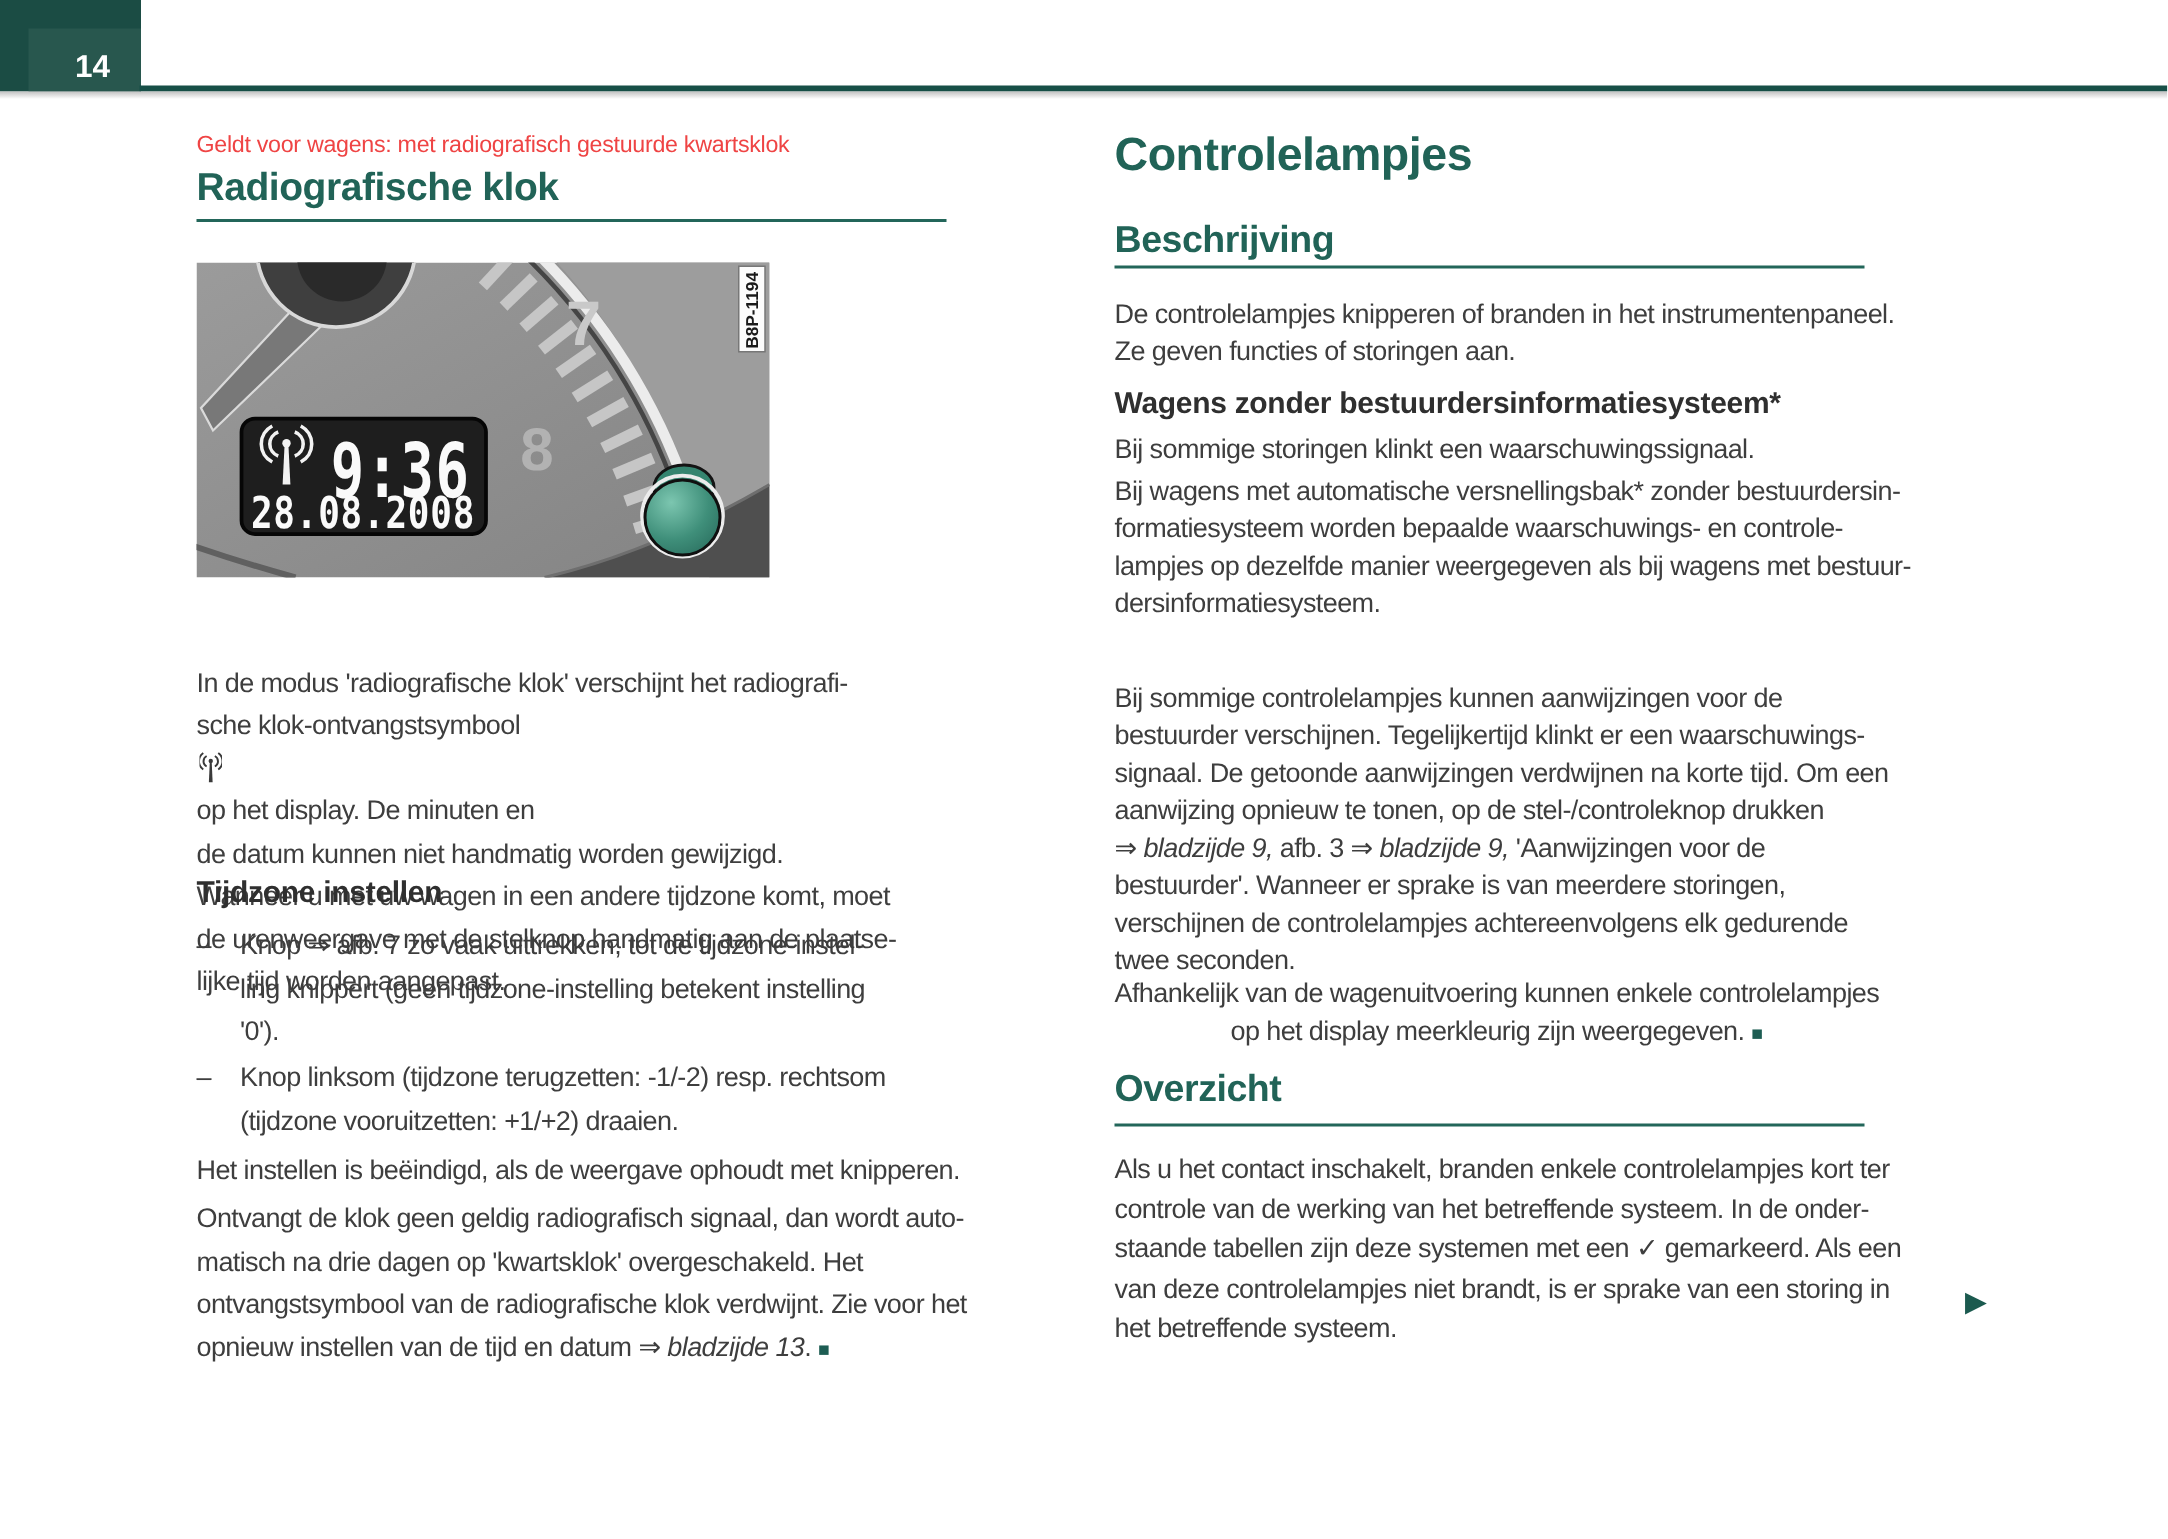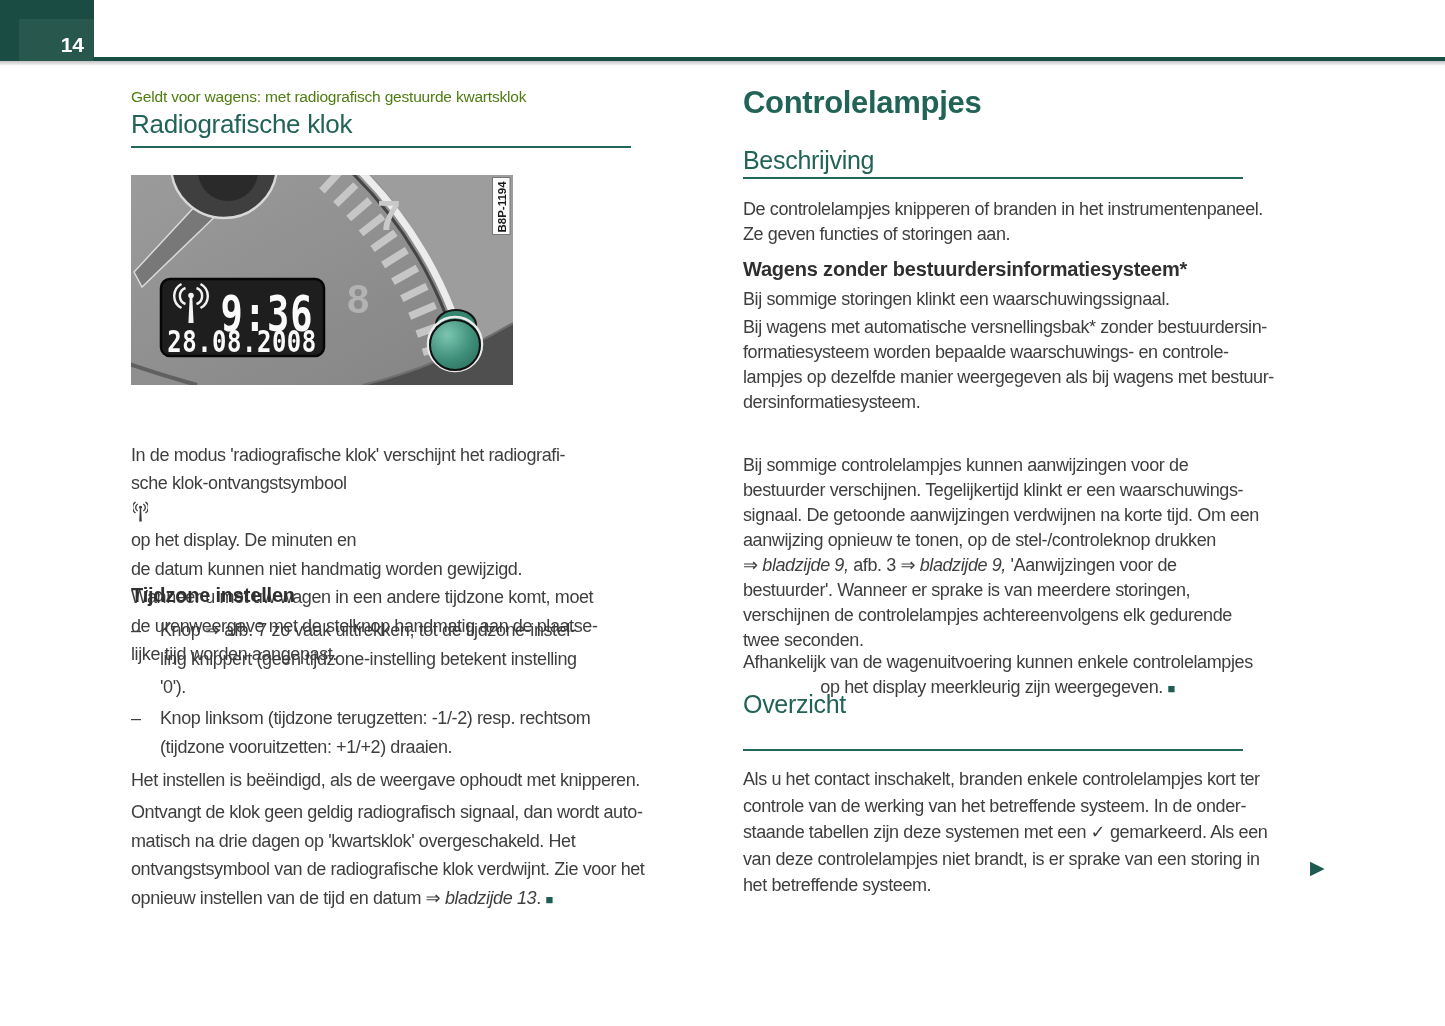--- a/index.html
+++ b/index.html
@@ -4,31 +4,31 @@
 <style>
   html,body{margin:0;padding:0;background:#ffffff;}
   #page{position:relative;width:1445px;height:1026px;background:#ffffff;overflow:hidden;
         font-family:"Liberation Sans",sans-serif;color:#3e3e3e;}
   .abs{position:absolute;}
   .pre{white-space:pre-line;}
 
   
   .hdr-block{left:0;top:0;width:94px;height:61px;background:#1b4c44;}
   .hdr-block-inner{position:absolute;left:19px;top:19px;width:75px;height:42px;background:#28574e;}
-  .hdr-num{position:absolute;left:50px;top:33px;width:34px;text-align:right;
+  .hdr-num{position:absolute;left:50px;top:33px;width:34px;text-align:left;
            color:#ffffff;font-weight:bold;font-size:21px;}
   .hdr-rule{left:93px;right:0;top:57px;height:4px;background:#174f47;}
   .hdr-shadow{left:0;top:61px;width:100%;height:5px;
               background:linear-gradient(to bottom,#c2c2c2,rgba(255,255,255,0));}
   .hdr-title{left:134px;top:31px;font-size:23px;font-weight:bold;color:#2b2b2b;letter-spacing:.2px;}
 
   
-  .note{font-size:15.5px;color:#4d7c0f;letter-spacing:-.2px;}
+  .note{font-size:15.5px;color:#ef4444;letter-spacing:-.2px;}
   .teal-h-lg{font-size:31px;font-weight:bold;color:#216357;letter-spacing:-.3px;}
-  .teal-h{font-size:25px;font-weight:normal;color:#216357;letter-spacing:-.3px;}
+  .teal-h{font-size:25px;font-weight:bold;color:#216357;letter-spacing:-.3px;}
   .rule{height:2px;background:#23665a;}
   .sub-h{font-size:20px;font-weight:bold;color:#2f2f2f;letter-spacing:-.2px;}
   .body-text{font-size:18px;letter-spacing:-.4px;color:#3e3e3e;}
   .lh-left{line-height:28.5px;}
   .lh-right{line-height:25px;}
   .lh-over{line-height:26.5px;}
   p{margin:0;}
   .endsq{color:#1d5d53;font-size:13px;letter-spacing:0;}
   .fig-caption{font-weight:bold;font-size:17px;line-height:21.5px;color:#3a3a3a;letter-spacing:-.3px;}
   .cap-label{margin-right:10px;}
@@ -186,21 +186,21 @@
 bestuurder verschijnen. Tegelijkertijd klinkt er een waarschuwings-
 signaal. De getoonde aanwijzingen verdwijnen na korte tijd. Om een
 aanwijzing opnieuw te tonen, op de stel-/controleknop drukken
 ⇒ </span><i>bladzijde 9,</i><span> afb. 3 ⇒ </span><i>bladzijde 9,</i><span> 'Aanwijzingen voor de
 bestuurder'. Wanneer er sprake is van meerdere storingen,
 verschijnen de controlelampjes achtereenvolgens elk gedurende
 twee seconden.</span></p>
   <p class="abs body-text lh-right pre" style="left:743px;top:650px;text-align:center;"><span>Afhankelijk van de wagenuitvoering kunnen enkele controlelampjes
 op het display meerkleurig zijn weergegeven. </span><span class="endsq">■</span></p>
 
-  <div class="abs teal-h" style="left:743px;top:690px;">Overzicht</div>
+  <div class="abs teal-h" style="left:743px;top:712px;">Overzicht</div>
   <div class="abs rule" style="left:743px;top:749px;width:500px;"></div>
   <p class="abs body-text lh-over pre" style="left:743px;top:766px;">Als u het contact inschakelt, branden enkele controlelampjes kort ter
 controle van de werking van het betreffende systeem. In de onder-
 staande tabellen zijn deze systemen met een ✓ gemarkeerd. Als een
 van deze controlelampjes niet brandt, is er sprake van een storing in
 het betreffende systeem.</p>
 
   <div class="abs marker" style="left:1310px;top:856px;">▶</div>
 
 </div>

